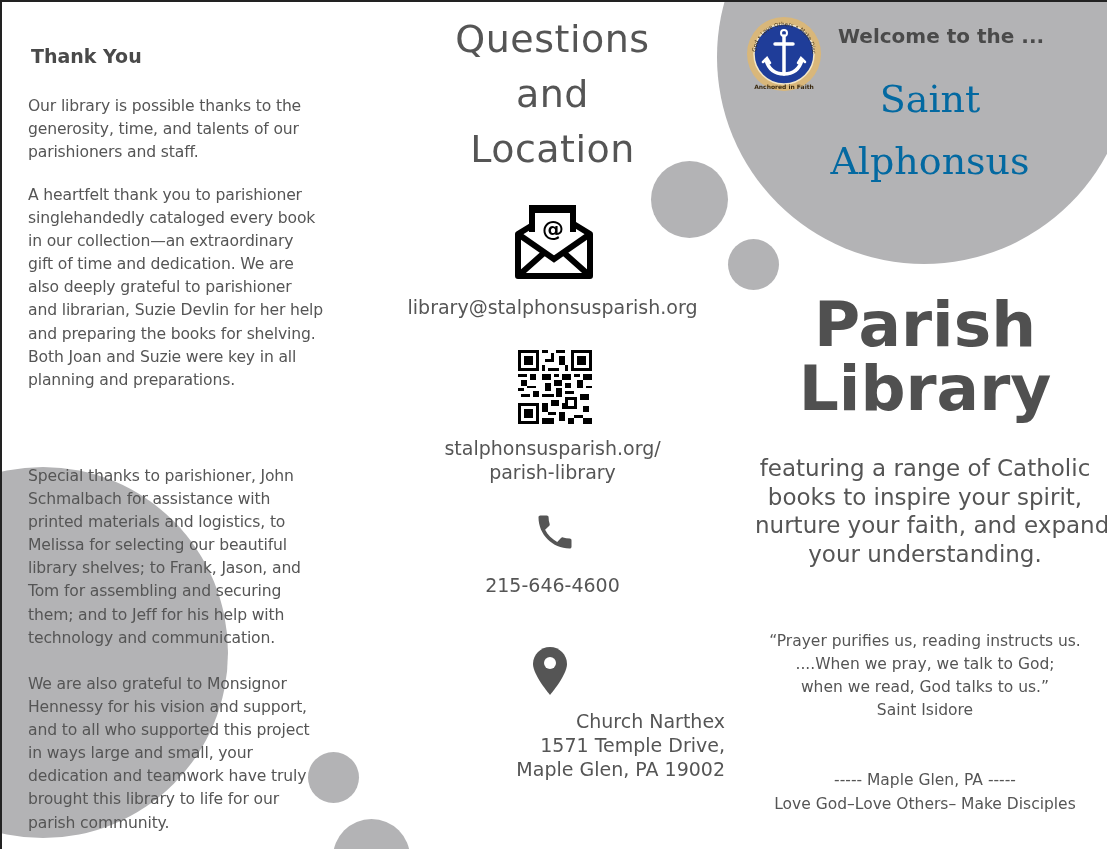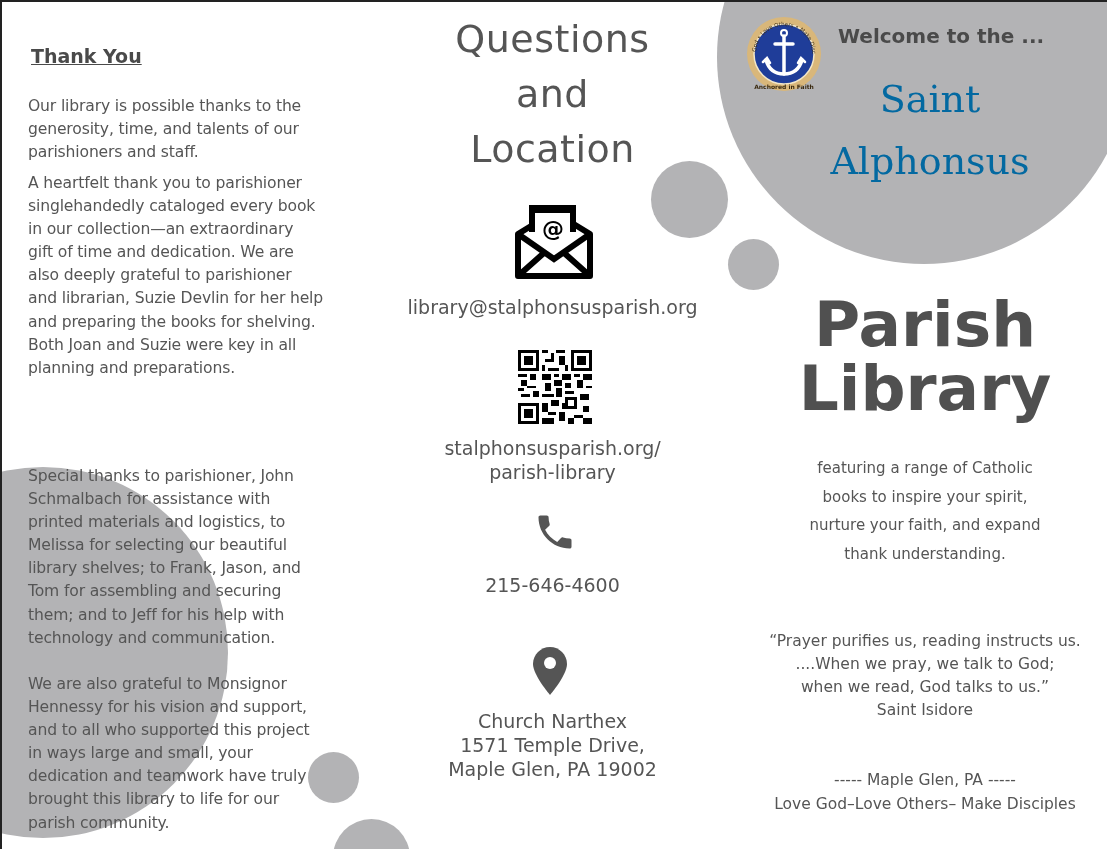--- a/index.html
+++ b/index.html
@@ -8,21 +8,21 @@
     background: #ffffff;
     font-family: "DejaVu Sans", sans-serif;
     color: #505050;
   }
   .frame {
     position: absolute; left: 0; top: 0; width: 1107px; height: 849px;
     border-top: 2px solid #222; border-left: 2px solid #222; box-sizing: border-box;
     pointer-events: none; z-index: 5;
   }
   .blob { position: absolute; border-radius: 50%; background: #b3b3b5; z-index: 0; }
-  .text { position: absolute; z-index: 2; text-decoration: underline; }
+  .text { position: absolute; z-index: 2; }
 
   
   #thanks-title { left: 31px; top: 45px; font-size: 19px; font-weight: bold; color: #4a4a4a; }
   .para {
     position: absolute; left: 28px; width: 320px; font-size: 15.6px; line-height: 23.1px;
     color: #555; z-index: 2; letter-spacing: -0.15px;
   }
   .para span { display: block; white-space: nowrap; }
 
   
@@ -33,21 +33,21 @@
   .mid-text span { display: block; white-space: nowrap; }
 
   
   .right { position: absolute; left: 755px; width: 340px; text-align: center; z-index: 2; }
   #welcome { left: 838px; top: 24px; font-size: 20px; font-weight: bold; color: #4a4a4a; position: absolute; z-index: 2; }
   #saint-title { left: 770px; width: 320px; top: 68px; font-family: "DejaVu Serif", serif; font-size: 38px;
     line-height: 62px; color: #0369a1; text-align: center; position: absolute; z-index: 2; font-weight: normal; letter-spacing: 0px; }
   #saint-title span { display: block; }
   #parish-title { top: 293px; font-size: 63px; font-weight: bold; line-height: 64px; color: #505050; }
   #parish-title span { display: block; }
-  #tagline { top: 454px; font-size: 15px; line-height: 28.5px; color: #555; }
+  #tagline { top: 454px; font-size: 23px; line-height: 28.5px; color: #555; }
   #tagline span { display: block; white-space: nowrap; }
   #quote { top: 630px; font-size: 15.5px; line-height: 23px; color: #555; }
   #quote .q { display: block; white-space: nowrap; }
   #quote .a { display: block; }
   #footer { top: 768px; font-size: 15.5px; line-height: 24px; color: #555; }
   #footer span { display: block; white-space: nowrap; }
 
   .logo { position: absolute; left: 746px; top: 16px; width: 76px; height: 76px; z-index: 3; }
   .icon { position: absolute; z-index: 3; }
 </style>
@@ -64,21 +64,21 @@
 <div class="blob" style="left:333px; top:819px; width:77px; height:77px;"></div>
 
 <div class="text" id="thanks-title">Thank You</div>
 
 <div class="para" style="top:95px;">
   <span>Our library is possible thanks to the</span>
   <span>generosity, time, and talents of our</span>
   <span>parishioners and staff.</span>
 </div>
 
-<div class="para" style="top:172px;">
+<div class="para" style="top:184px;">
   <span>A heartfelt thank you to parishioner</span>
   <span>singlehandedly cataloged every book</span>
   <span>in our collection—an extraordinary</span>
   <span>gift of time and dedication. We are</span>
   <span>also deeply grateful to parishioner</span>
   <span>and librarian, Suzie Devlin for her help</span>
   <span>and preparing the books for shelving.</span>
   <span>Both Joan and Suzie were key in all</span>
   <span>planning and preparations.</span>
 </div>
@@ -192,21 +192,21 @@
 
 <div class="mid mid-text" style="top:573px;">
   <span>215-646-4600</span>
 </div>
 
 <svg class="icon" style="left:533px; top:647px;" width="34" height="48" viewBox="0 0 34 48">
   <path fill="#555" d="M17 0C7.6 0 0 7.6 0 17c0 11 17 31 17 31s17-20 17-31C34 7.6 26.4 0 17 0z"></path>
   <circle cx="17" cy="16" r="6" fill="#fff"></circle>
 </svg>
 
-<div class="mid mid-text" style="top:709px;">
+<div class="mid mid-text" style="top:709px;text-align:right;">
   <span>Church Narthex</span>
   <span>1571 Temple Drive,</span>
   <span>Maple Glen, PA 19002</span>
 </div>
 
 <svg class="logo" viewBox="0 0 76 76">
   <defs>
     <path id="ringTop" d="M10 38 A28 28 0 0 1 66 38"></path>
     <path id="ringBot" d="M14 44 A25 25 0 0 0 62 44"></path>
   </defs>
@@ -233,21 +233,21 @@
 
 <div class="right" id="parish-title">
   <span>Parish</span>
   <span>Library</span>
 </div>
 
 <div class="right" id="tagline">
   <span>featuring a range of Catholic</span>
   <span>books to inspire your spirit,</span>
   <span>nurture your faith, and expand</span>
-  <span>thank understanding.</span>
+  <span>your understanding.</span>
 </div>
 
 <div class="right" id="quote">
   <span class="q">“Prayer purifies us, reading instructs us.</span>
   <span class="q">....When we pray, we talk to God;</span>
   <span class="q">when we read, God talks to us.”</span>
   <span class="a">Saint Isidore</span>
 </div>
 
 <div class="right" id="footer">

